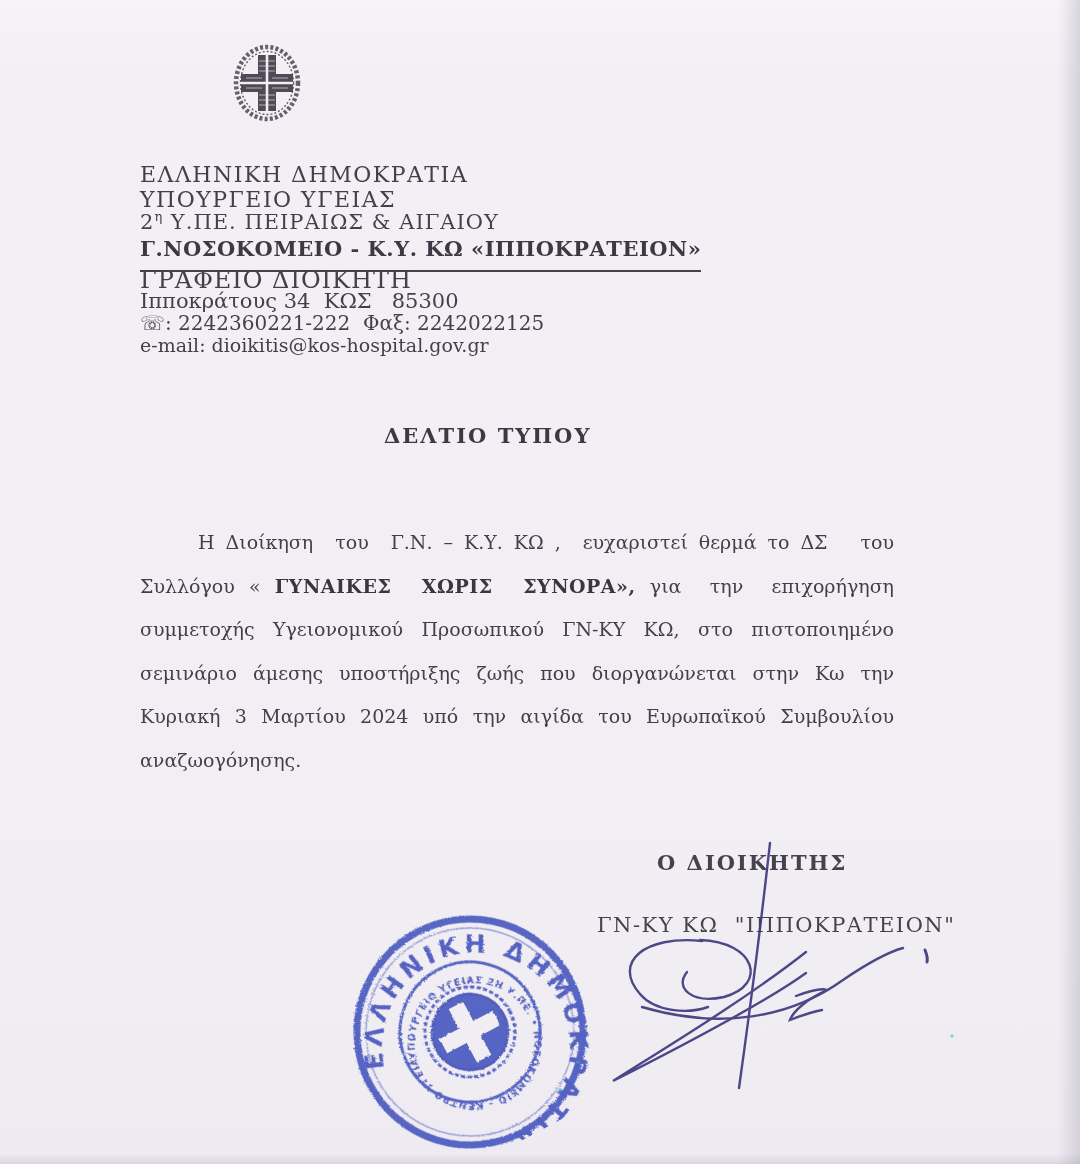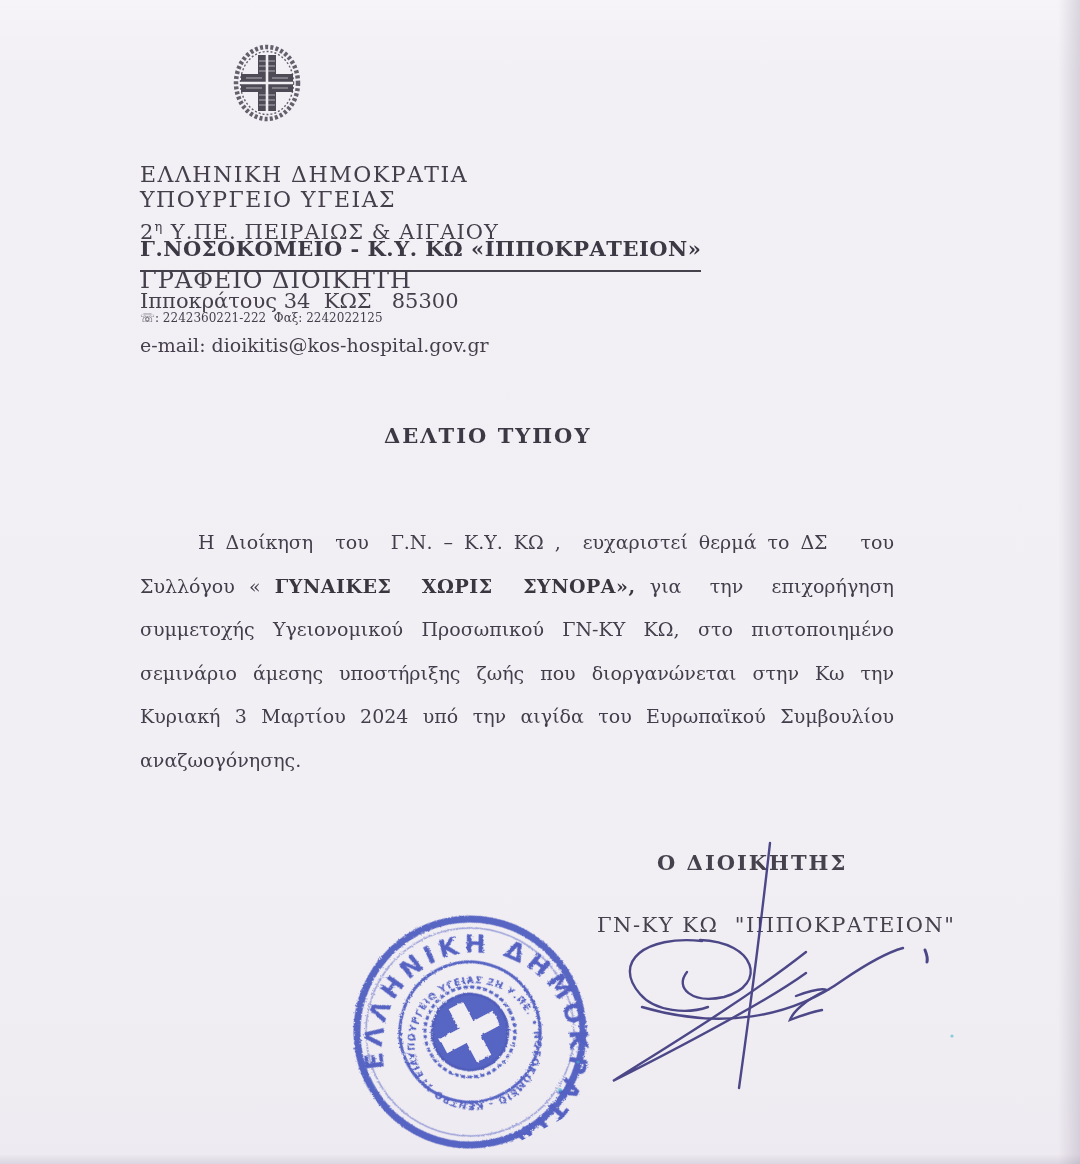--- a/index.html
+++ b/index.html
@@ -6,27 +6,27 @@
   body{
     width:1080px;height:1164px;position:relative;overflow:hidden;
     font-family:"DejaVu Serif","Liberation Serif",serif;
     background:linear-gradient(180deg,#f6f4f8 0%,#f2eff5 6%,#f2eff4 70%,#efecf2 92%,#eeeaf1 100%);
   }
   .abs{position:absolute;}
   
   .lh{left:140px;color:#443f4b;margin-top:40px;}
   .lh-1{top:122px;font-size:22px;letter-spacing:1.5px;}
   .lh-2{top:147px;font-size:22px;letter-spacing:1.5px;}
-  .lh-3{top:179px;font-size:21px;letter-spacing:1px;text-align:center;}
+  .lh-3{top:169px;font-size:21px;letter-spacing:1px;text-align:center;}
   .lh-3 sup{font-size:13px;}
   .lh-4{top:196px;font-size:21px;font-weight:bold;letter-spacing:.5px;
         border-bottom:2.5px solid #45414d;padding-bottom:9px;color:#3c3945;}
   .lh-5{top:226px;font-size:24px;letter-spacing:1px;}
   .lh-6{top:249px;font-size:21px;white-space:pre-wrap;}
-  .lh-7{top:271px;font-size:12px;white-space:pre-wrap;}
+  .lh-7{top:271px;font-size:20px;white-space:pre-wrap;}
   .lh-8{top:294px;font-size:19px;text-align:center;}
   
   .doc-title{left:384px;top:403px;font-size:21px;font-weight:bold;
              letter-spacing:2px;color:#3c3945;margin-top:20px;}
   
   .body-par{
     left:140px;top:502px;width:754px;
     font-size:19px;line-height:43.5px;color:#423e4b;
     text-align:justify;text-indent:58px;word-spacing:2.5px;
   }

